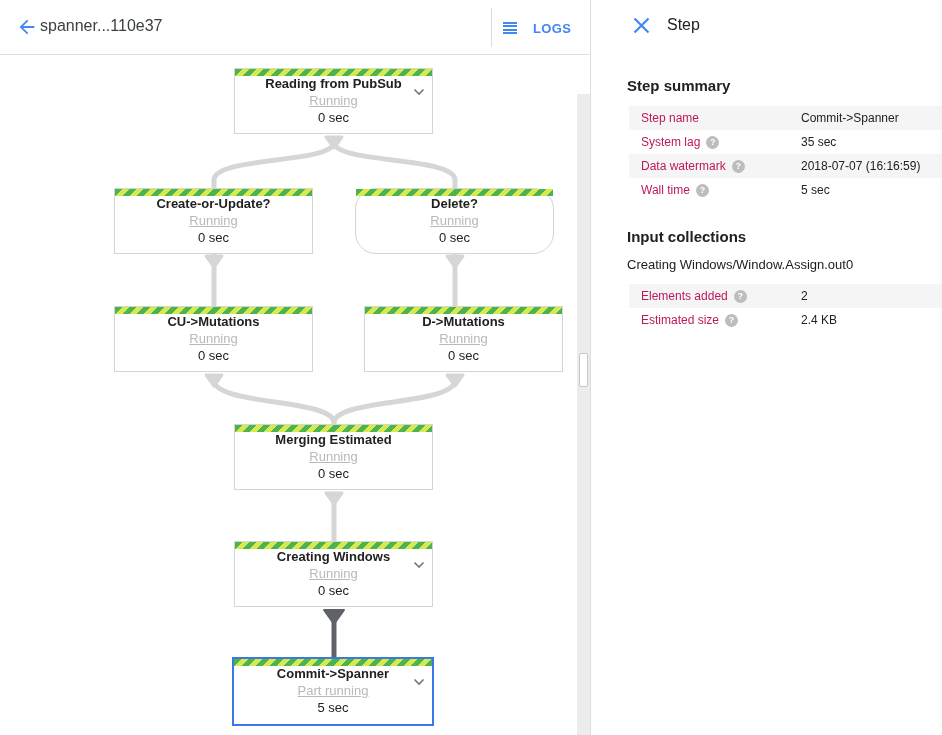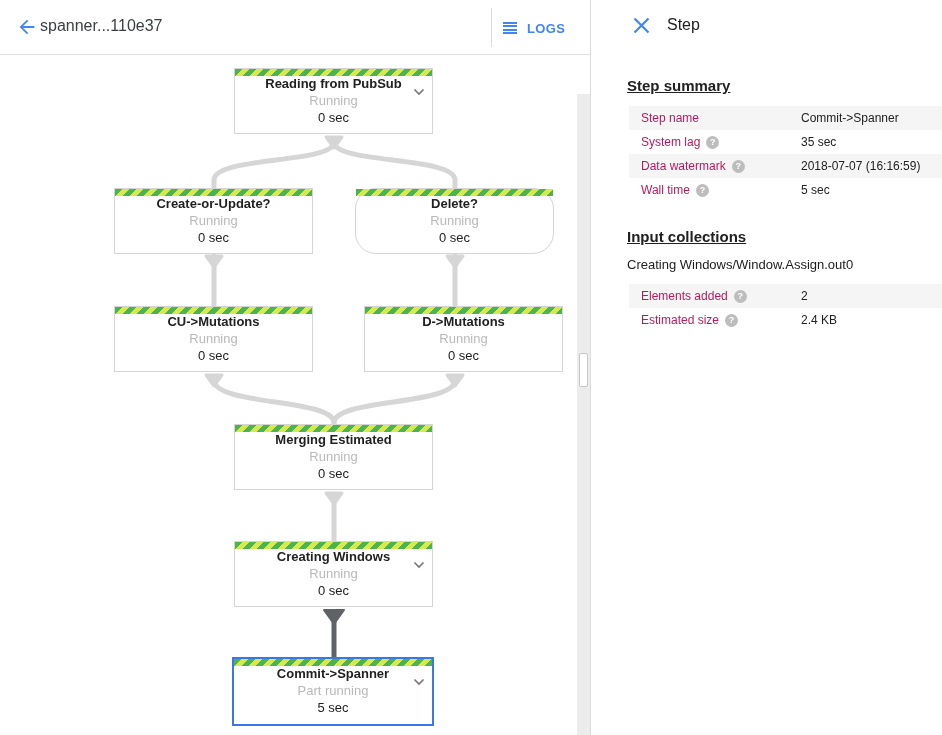--- a/index.html
+++ b/index.html
@@ -8,54 +8,54 @@
   .app { position:relative; width:942px; height:735px; }
 
   
   .left-header { position:absolute; left:0; top:0; width:590px; height:55px;
     background:#fff; border-bottom:1px solid #e0e0e0; }
   .back-btn { position:absolute; left:14px; top:15px; width:26px; height:26px;
     border:none; background:none; cursor:pointer; }
   .job-title { position:absolute; left:40px; top:17px; font-size:16px; color:#3c4043; }
   .header-divider { position:absolute; left:491px; top:8px; width:1px; height:39px; background:#dadce0; }
   .logs-btn { position:absolute; left:503px; top:13px; height:30px; display:flex;
-    align-items:center; gap:10px; border:none; background:none; cursor:pointer;
+    align-items:center; gap:16px; border:none; background:none; cursor:pointer;
     color:#4285f4; font-size:13px; font-weight:bold; letter-spacing:.4px; }
   .logs-icon { display:inline-block; width:14px; height:12px;
     background:repeating-linear-gradient(#4285f4 0 2px, transparent 2px 3.4px); }
 
   
   .graph-area { position:absolute; left:0; top:56px; width:578px; height:679px; background:#fff; }
   .edges { position:absolute; left:0; top:-56px; width:578px; height:735px; }
 
   .node { position:absolute; width:199px; height:66px; background:#fff;
     border:1px solid #d5d5d5; text-align:center; cursor:pointer; }
   .node .stripe { height:7px; width:100%;
     background:repeating-linear-gradient(135deg,#4db350 0 5px,#d6e94f 5px 10px); }
   .node .name { display:block; margin-top:0; font-size:13px; font-weight:bold; color:#212121; line-height:16px; }
-  .node .status { display:block; font-size:13px; color:#b9b9b9; line-height:17px; }
+  .node .status { display:block; font-size:13px; color:#b9b9b9; line-height:17px;text-decoration:underline; }
   .node .time { display:block; font-size:13px; color:#212121; line-height:17px; }
   .node .chev { position:absolute; right:7px; top:13px; cursor:pointer; }
   .node.selected { border:2px solid #3b78e7; width:202px; height:69px; }
 
   
   .vscroll-track { position:absolute; left:577px; top:94px; width:13px; height:641px; background:#ececec; }
   .vscroll-thumb { position:absolute; left:2px; top:259px; width:9px; height:34px;
     background:#fff; border:1px solid #c6c6c6; border-radius:2px; cursor:pointer; }
 
   
   .panel { position:absolute; left:590px; top:0; width:352px; height:735px;
     background:#fff; border-left:1px solid #dadce0;padding-left:12px; }
   .panel-header { position:relative; height:55px; }
   .close-btn { position:absolute; left:26px; top:15px; width:24px; height:24px;
     border:none; background:none; cursor:pointer; }
   .panel-title { position:absolute; left:64px; top:16px; font-size:16px; color:#212121; }
 
   .panel-content { padding:22px 0 0 0; }
-  .section-heading { font-size:15px; color:#212121; margin:0 0 12px 24px;text-decoration:underline; }
+  .section-heading { font-size:15px; color:#212121; margin:0 0 12px 24px; }
   .collection-name { font-size:13px; color:#212121; margin:0 0 12px 24px; }
   .kv-rows { margin-left:26px; }
   .kv-row { display:flex; align-items:center; height:24px; font-size:12px; }
   .kv-row.striped { background:#f5f5f5; }
   .kv-label-wrap { width:172px; padding-left:12px; display:flex; align-items:center; gap:6px; }
   .kv-label { font-weight:normal; color:#be185d; }
   .help-icon { display:inline-flex; width:13px; height:13px; border-radius:50%;
     background:#bdbdbd; color:#fff; font-size:9px; font-weight:bold;
     align-items:center; justify-content:center; cursor:pointer; }
   .kv-value { color:#212121; }

